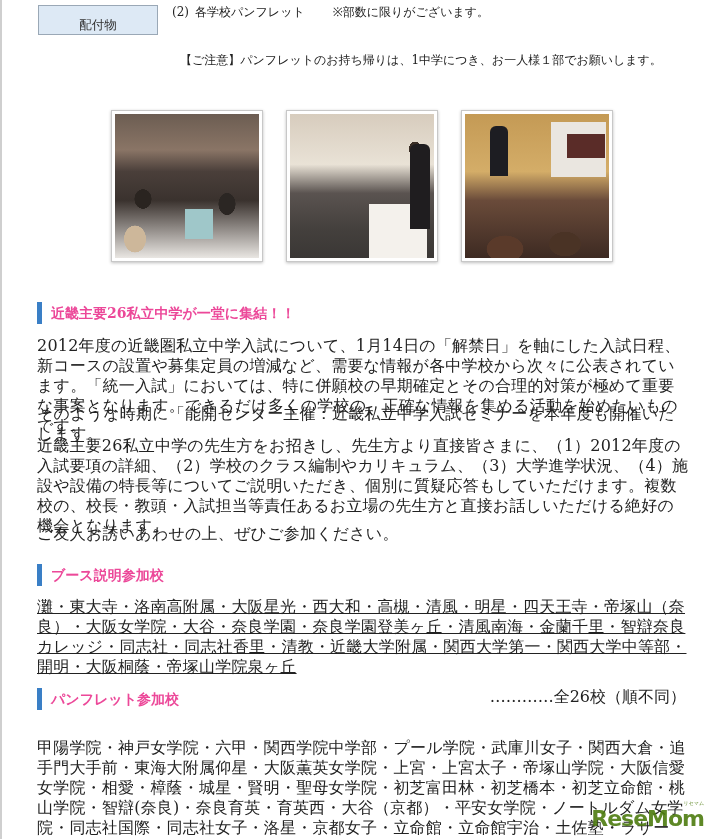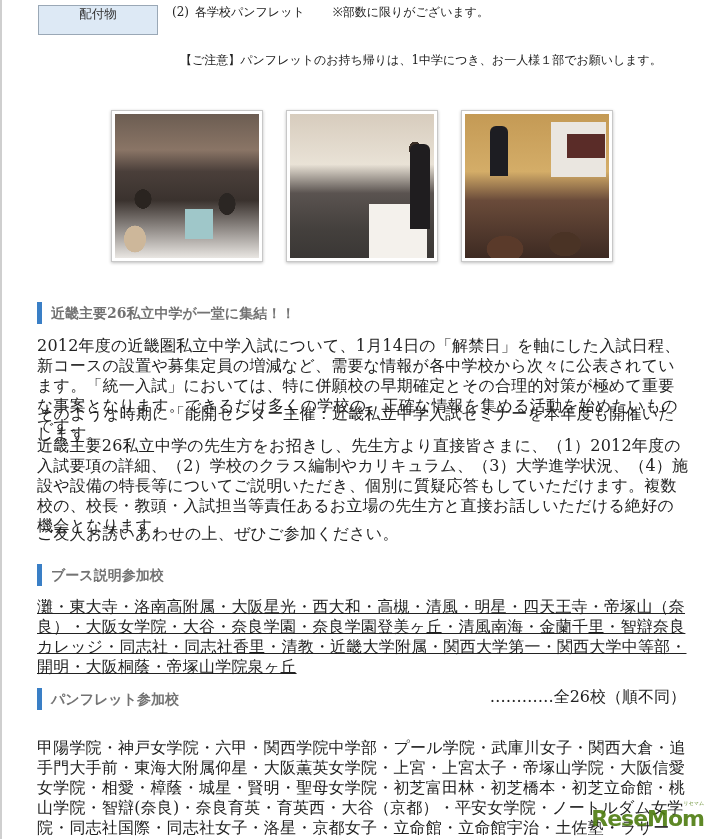--- a/index.html
+++ b/index.html
@@ -11,21 +11,21 @@
       position: relative;
     }
     .left-rule {
       position: absolute; left: 0; top: 0; bottom: 0; width: 2px;
       background: #cfcfcf;
     }
     
     .handout-label {
       position: absolute; left: 38px; top: 5px; width: 120px; height: 30px;
       background: #dde9f5; border: 1px solid #9aa8b6; box-sizing: border-box;
-      display: flex; align-items: flex-start; justify-content: center;
+      display: flex; align-items: flex-end; justify-content: center;
       font-size: 12.5px; color: #333;
     }
     .handout-items {
       position: absolute; left: 172px; top: 3px; font-size: 12px; line-height: 18px;
     }
     .handout-items .item { white-space: nowrap; }
     .handout-items .item .num { margin-right: 6px; }
     .handout-items .item .note { margin-left: 28px; }
     .handout-caution {
       position: absolute; left: 172px; top: 51px; font-size: 12px; line-height: 18px; white-space: nowrap; margin-left: 8px;
@@ -72,21 +72,21 @@
     .photo-3 .img::before {
       content: ""; position: absolute; left: 102px; top: 20px; width: 38px; height: 24px; background: #5a2c28;
     }
     .photo-3 .img::after {
       content: ""; position: absolute; left: 25px; top: 12px; width: 18px; height: 50px; background: #1d1d22; border-radius: 6px 6px 0 0;
     }
     
     .section-heading {
       position: absolute; left: 37px; height: 22px;
       border-left: 5px solid #3a7fc6; padding-left: 9px;
-      font-size: 14px; font-weight: bold; line-height: 22px; color: #737373;
+      font-size: 14px; font-weight: bold; line-height: 22px; color: #ec4899;
       white-space: nowrap;
     }
     .para {
       position: absolute; left: 37px; width: 652px; font-size: 16px; line-height: 20px;
       margin: 0; color: #222; letter-spacing: 0.2px;
     }
     .right-note {
       position: absolute; right: 26px; font-size: 16px; line-height: 18px; white-space: nowrap; margin-top: 22px;
     }
     .watermark {

